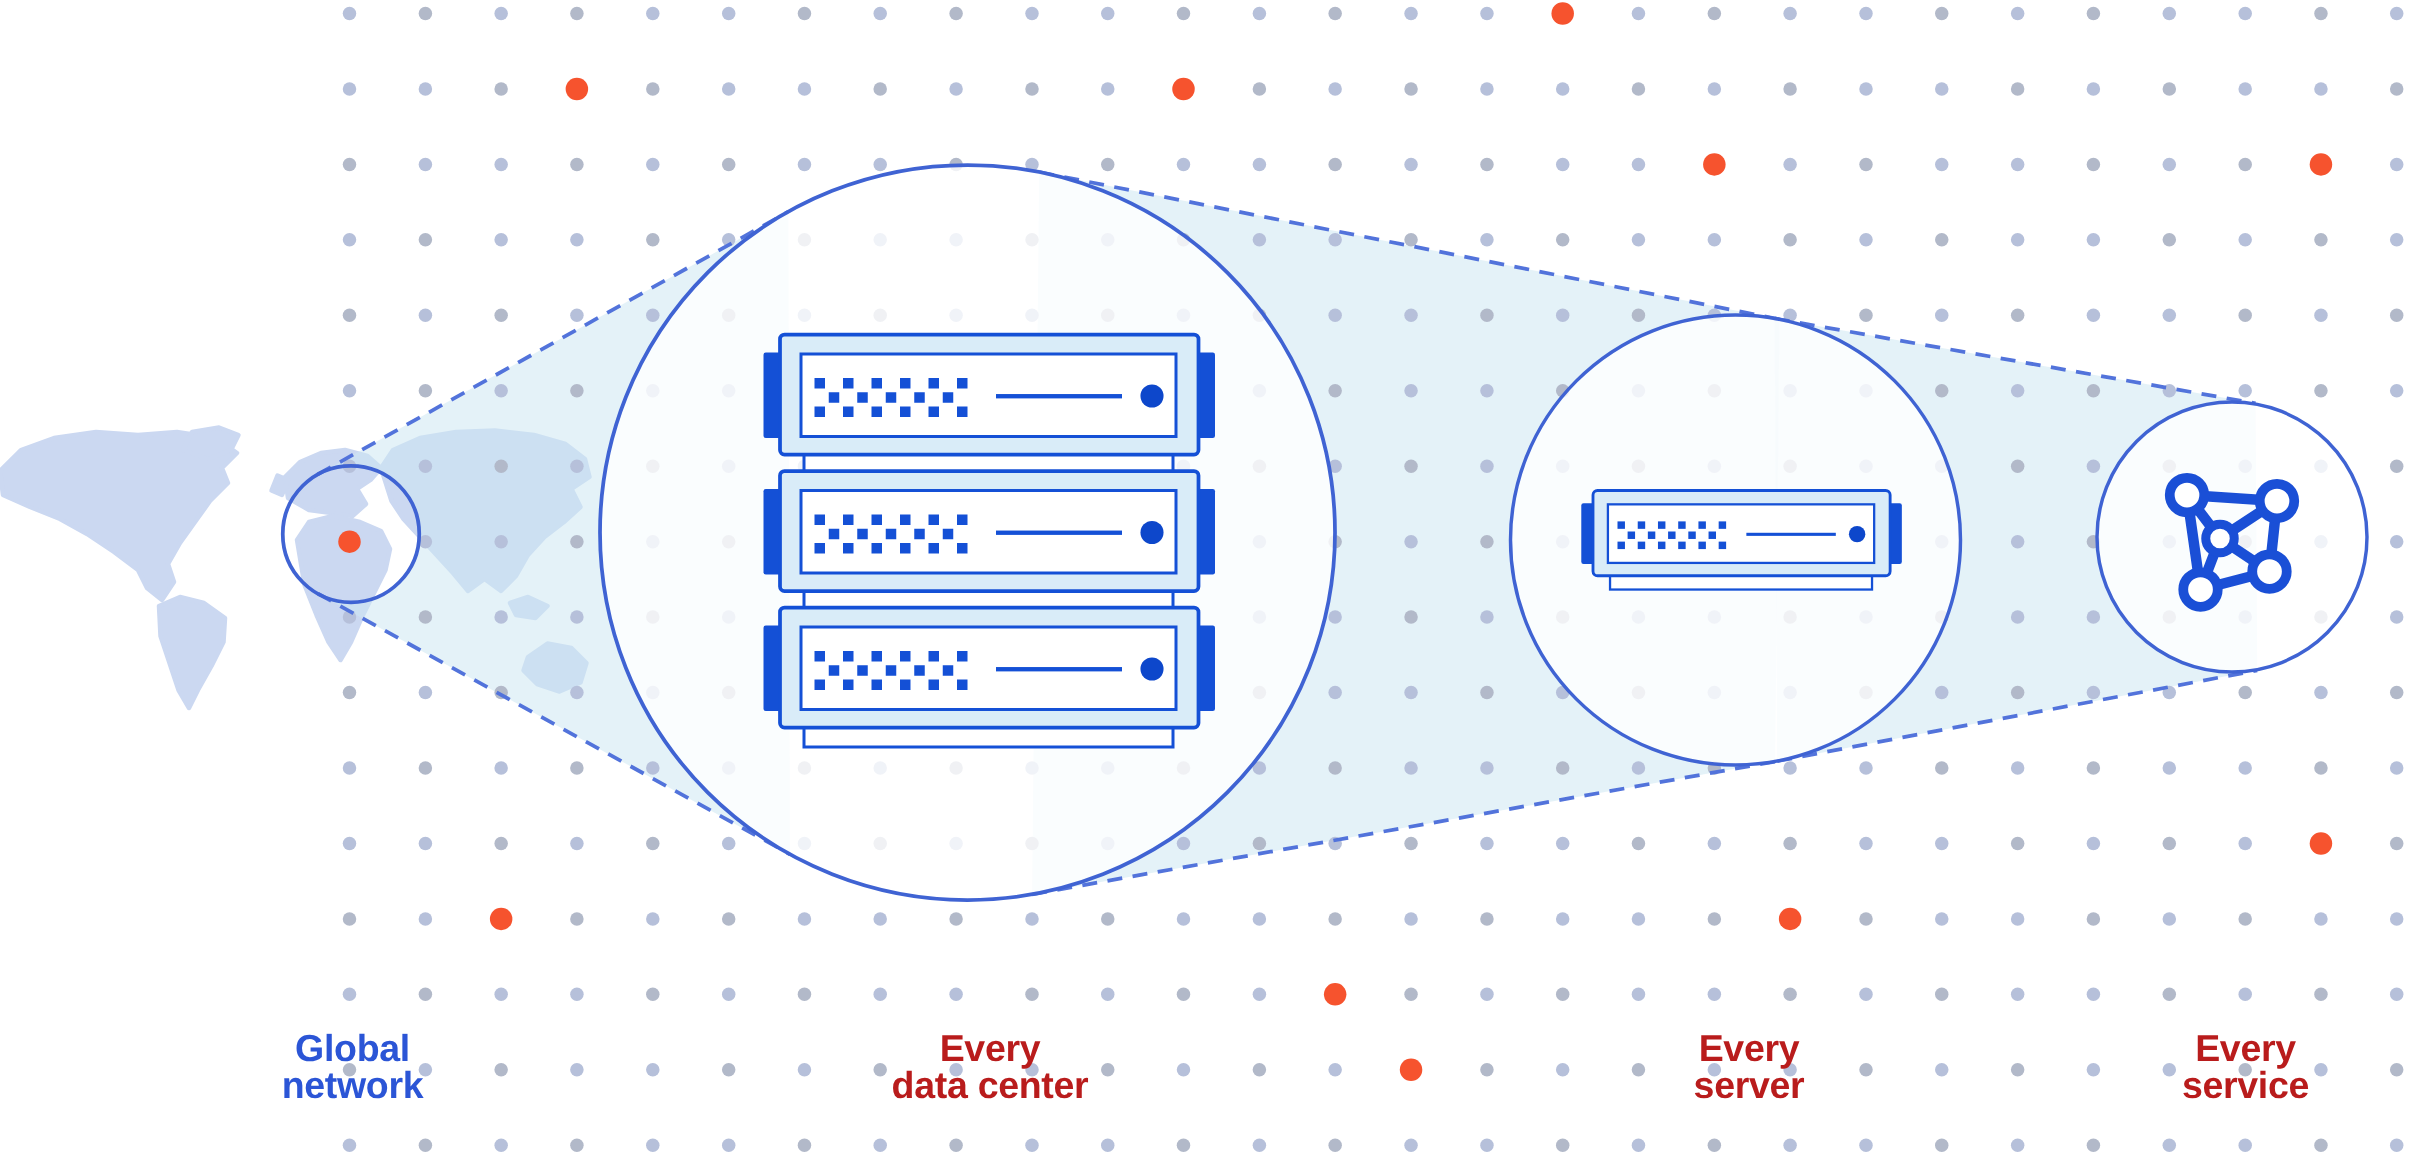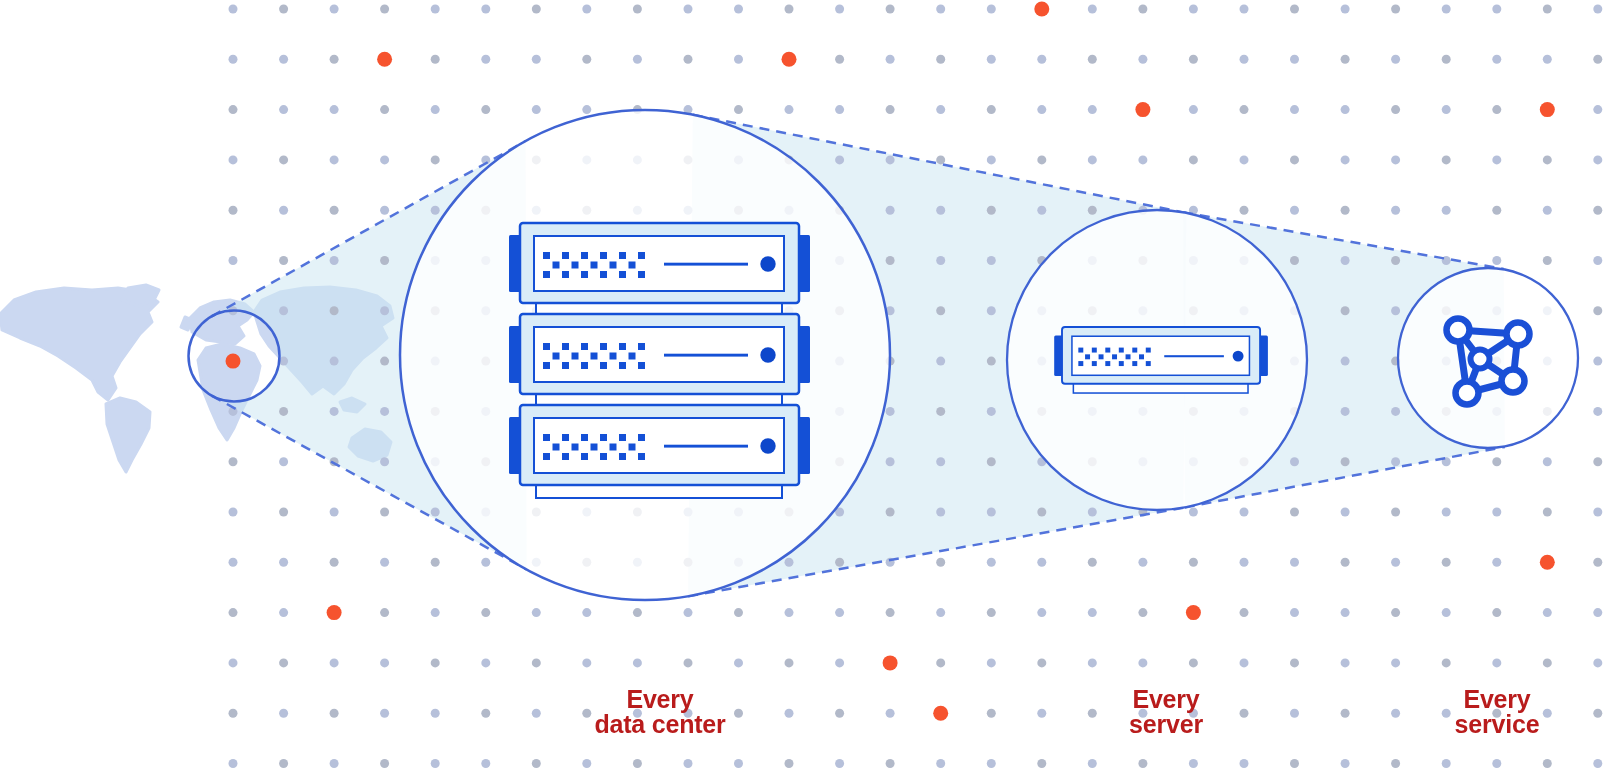--- a/index.html
+++ b/index.html
@@ -624,20 +624,24 @@
       <line x1="1480" y1="359" x2="1513" y2="381"></line>
       <line x1="1480" y1="359" x2="1467" y2="393"></line>
       <circle cx="1458" cy="330" r="11.5" fill="#ffffff" stroke-width="6.5"></circle>
       <circle cx="1518" cy="334" r="11.5" fill="#ffffff" stroke-width="6.5"></circle>
       <circle cx="1513" cy="381" r="11.5" fill="#ffffff" stroke-width="6.5"></circle>
       <circle cx="1467" cy="393" r="11.5" fill="#ffffff" stroke-width="6.5"></circle>
       <circle cx="1480" cy="359" r="9.5" fill="#ffffff" stroke-width="6"></circle>
     </g>
   </svg>
 
+  <div class="stage stage-global accent">
+    <div>Global</div>
+    <div>network</div>
+  </div>
   <div class="stage stage-datacenter">
     <div>Every</div>
     <div>data center</div>
   </div>
   <div class="stage stage-server">
     <div>Every</div>
     <div>server</div>
   </div>
   <div class="stage stage-service">
     <div>Every</div>

